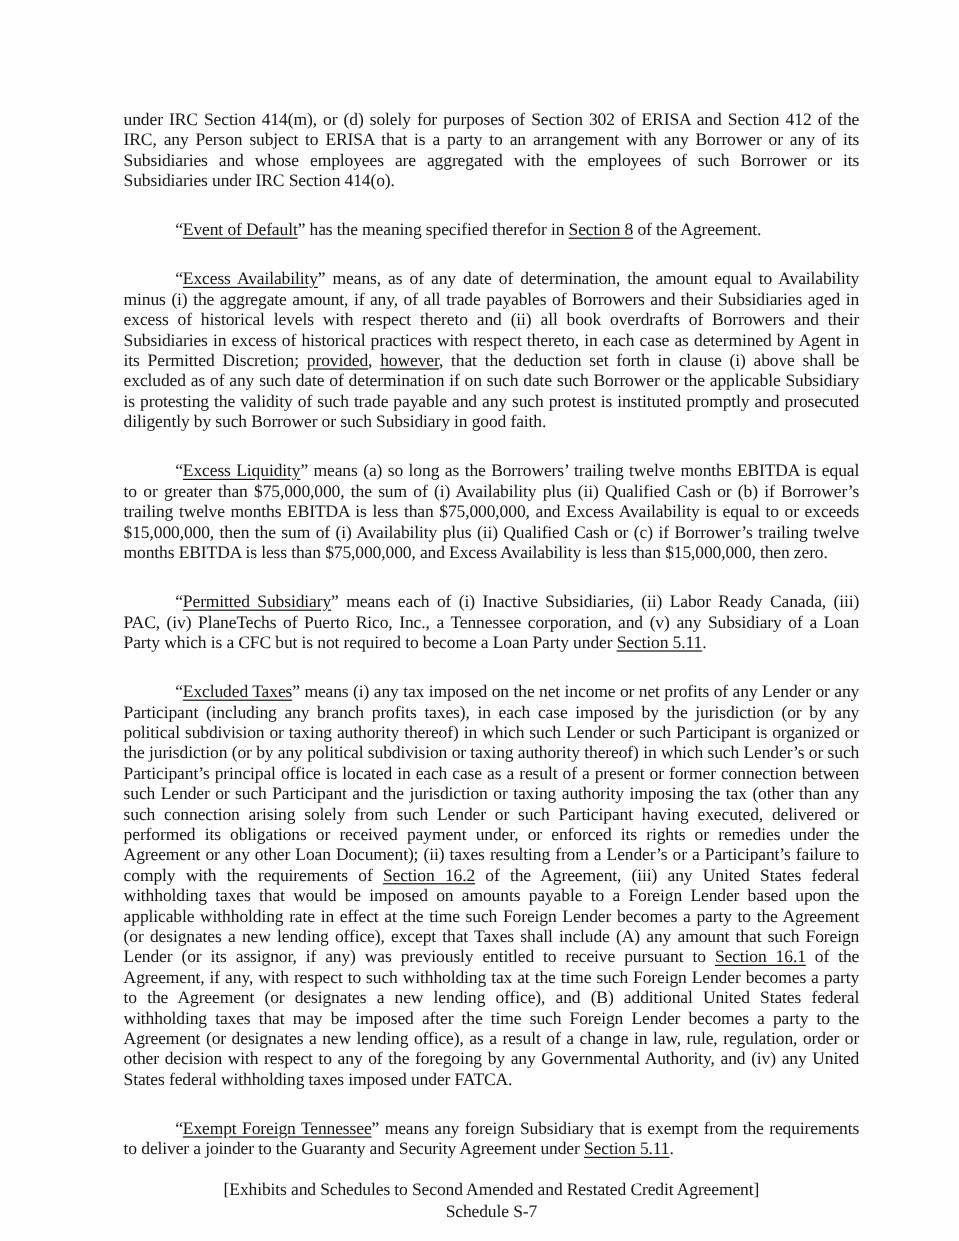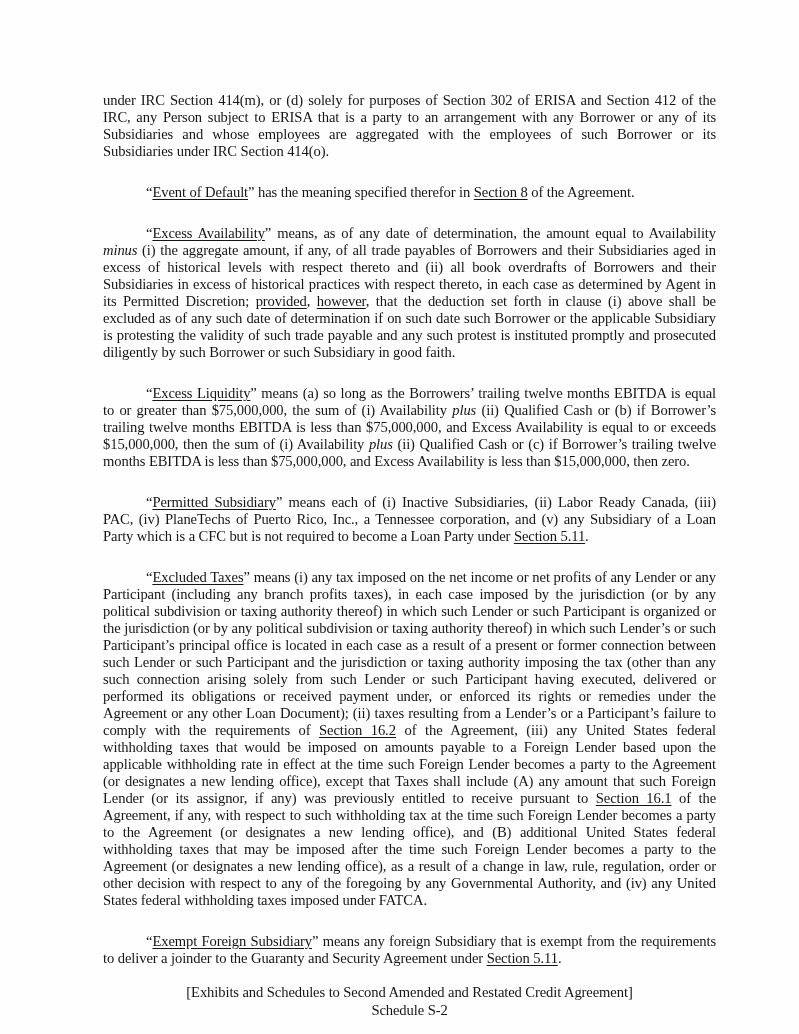--- a/index.html
+++ b/index.html
@@ -34,21 +34,20 @@
     margin-top: 24px;
   }
   .para.indent {
     text-indent: 43px;
   }
   .u {
     text-decoration: underline;
     text-underline-offset: 2px;
   }
   .i {
-    font-style: italic;
   }
   .footer {
     position: absolute;
     left: 103px;
     top: 983px;
     width: 613px;
     text-align: center;
     font-size: 14.6px;
     line-height: 18px;
     letter-spacing: -0.1px;
@@ -58,19 +57,19 @@
 <body>
 
 <div class="page">
   <div class="content">
       <p class="para"><span>under IRC Section 414(m), or (d) solely for purposes of Section 302 of ERISA and Section 412 of the IRC, any Person subject to ERISA that is a party to an arrangement with any Borrower or any of its Subsidiaries and whose employees are aggregated with the employees of  such Borrower or its Subsidiaries under IRC Section 414(o).</span></p>
       <p class="para indent"><span>“</span><span class="u">Event of Default</span><span>” has the meaning specified therefor in </span><span class="u">Section 8</span><span> of the Agreement.</span></p>
       <p class="para indent"><span>“</span><span class="u">Excess Availability</span><span>” means, as of any date of determination, the amount equal to Availability </span><span class="i">minus</span><span> (i) the aggregate amount, if any, of all trade payables of Borrowers and their Subsidiaries aged in excess of historical levels with respect thereto and (ii) all book overdrafts of Borrowers and their Subsidiaries in excess of historical practices with respect thereto, in each case as determined by Agent in its Permitted Discretion; </span><span class="u">provided</span><span>, </span><span class="u">however</span><span>, that the deduction set forth in clause (i) above shall be excluded as of any such date of determination if on such date such Borrower or the applicable Subsidiary is protesting the validity of such trade payable and any such protest is instituted promptly and prosecuted diligently by such Borrower or such Subsidiary in good faith.</span></p>
       <p class="para indent"><span>“</span><span class="u">Excess Liquidity</span><span>” means (a) so long as the Borrowers’ trailing twelve months EBITDA is equal to or greater than $75,000,000, the sum of (i) Availability </span><span class="i">plus</span><span> (ii) Qualified Cash or (b) if Borrower’s trailing twelve months EBITDA is less than $75,000,000, and Excess Availability is equal to or exceeds $15,000,000, then the sum of (i) Availability </span><span class="i">plus</span><span> (ii) Qualified Cash or (c) if Borrower’s trailing twelve months EBITDA is less than $75,000,000, and Excess Availability is less than $15,000,000, then zero.</span></p>
       <p class="para indent"><span>“</span><span class="u">Permitted Subsidiary</span><span>” means each of (i) Inactive Subsidiaries, (ii) Labor Ready Canada, (iii) PAC, (iv) PlaneTechs of Puerto Rico, Inc., a Tennessee corporation, and (v) any Subsidiary of a Loan Party which is a CFC but is not required to become a Loan Party under </span><span class="u">Section 5.11</span><span>.</span></p>
       <p class="para indent"><span>“</span><span class="u">Excluded Taxes</span><span>” means (i) any tax imposed on the net income or net profits of any Lender or any Participant (including any branch profits taxes), in each case imposed by the jurisdiction (or by any political subdivision or taxing authority thereof) in which such Lender or such Participant is organized or the jurisdiction (or by any political subdivision or taxing authority thereof) in which such Lender’s or such Participant’s principal office is located in each case as a result of a present or former connection between such Lender or such Participant and the jurisdiction or taxing authority imposing the tax (other than any such connection arising solely from such Lender or such Participant having executed, delivered or performed its obligations or received payment under, or enforced its rights or remedies under the Agreement or any other Loan Document); (ii) taxes resulting from a Lender’s or a Participant’s failure to comply with the requirements of </span><span class="u">Section 16.2</span><span> of the Agreement, (iii) any United States federal withholding taxes that would be imposed on amounts payable to a Foreign Lender based upon the applicable withholding rate in effect at the time such Foreign Lender becomes a party to the Agreement (or designates a new lending office), except that Taxes shall include (A) any amount that such Foreign Lender (or its assignor, if any) was previously entitled to receive pursuant to </span><span class="u">Section 16.1</span><span> of the Agreement, if any, with respect to such withholding tax at the time such Foreign Lender becomes a party to the Agreement (or designates a new lending office), and (B) additional United States federal withholding taxes that may be imposed after the time such Foreign Lender becomes a party to the Agreement (or designates a new lending office), as a result of a change in law, rule, regulation, order or other decision with respect to any of the foregoing by any Governmental Authority, and (iv) any United States federal withholding taxes imposed under FATCA.</span></p>
-      <p class="para indent"><span>“</span><span class="u">Exempt Foreign Subsidiary</span><span>” means any foreign Subsidiary that is exempt from the requirements to deliver a joinder to the Guaranty and Security Agreement under </span><span class="u">Section 5.11</span><span>.</span></p>
+      <p class="para indent"><span>“</span><span class="u">Exempt Foreign Tennessee</span><span>” means any foreign Subsidiary that is exempt from the requirements to deliver a joinder to the Guaranty and Security Agreement under </span><span class="u">Section 5.11</span><span>.</span></p>
     </div>
   <div class="footer">
     <div>[Exhibits and Schedules to Second Amended and Restated Credit Agreement]</div>
-    <div>Schedule S-2</div>
+    <div>Schedule S-7</div>
   </div>
 </div>
 
 </body></html>

